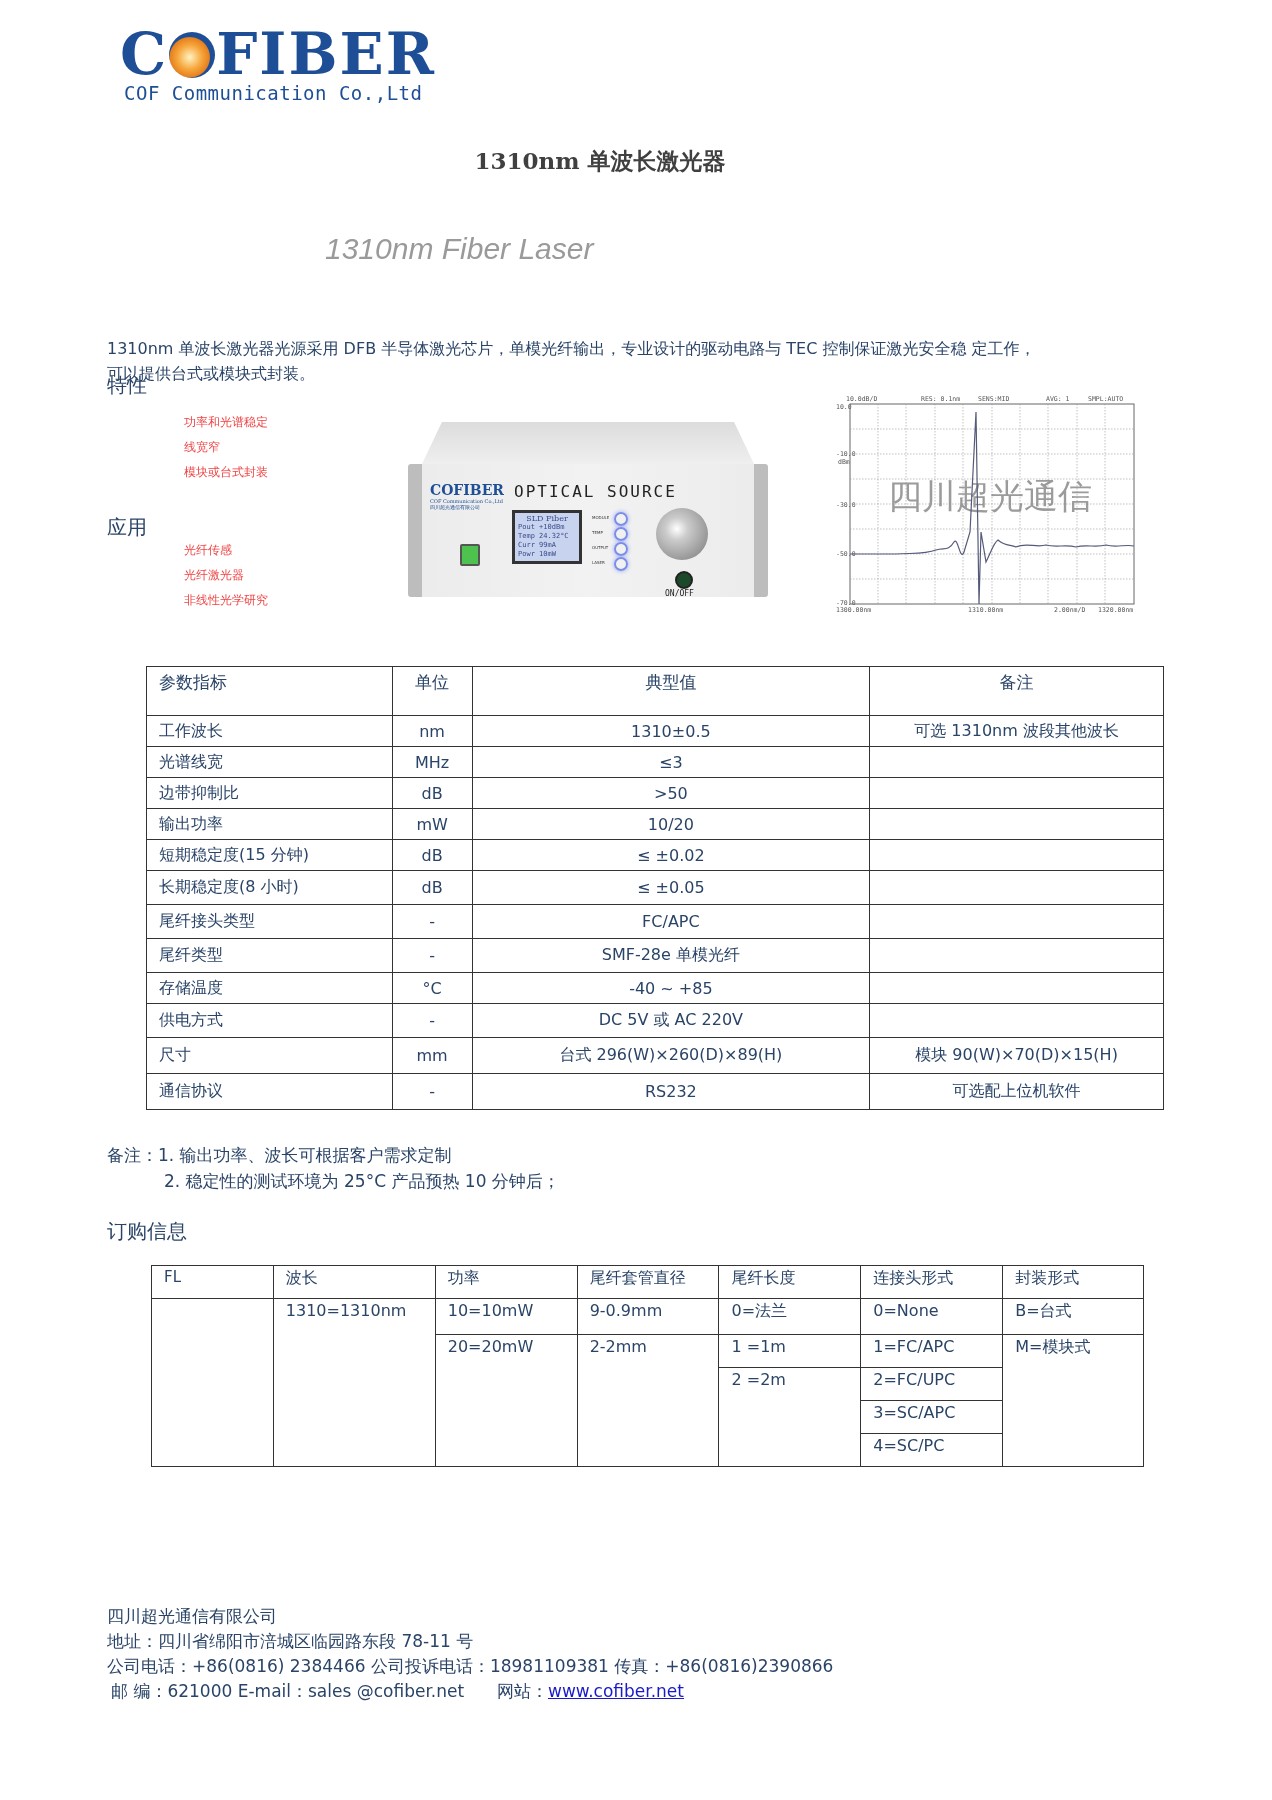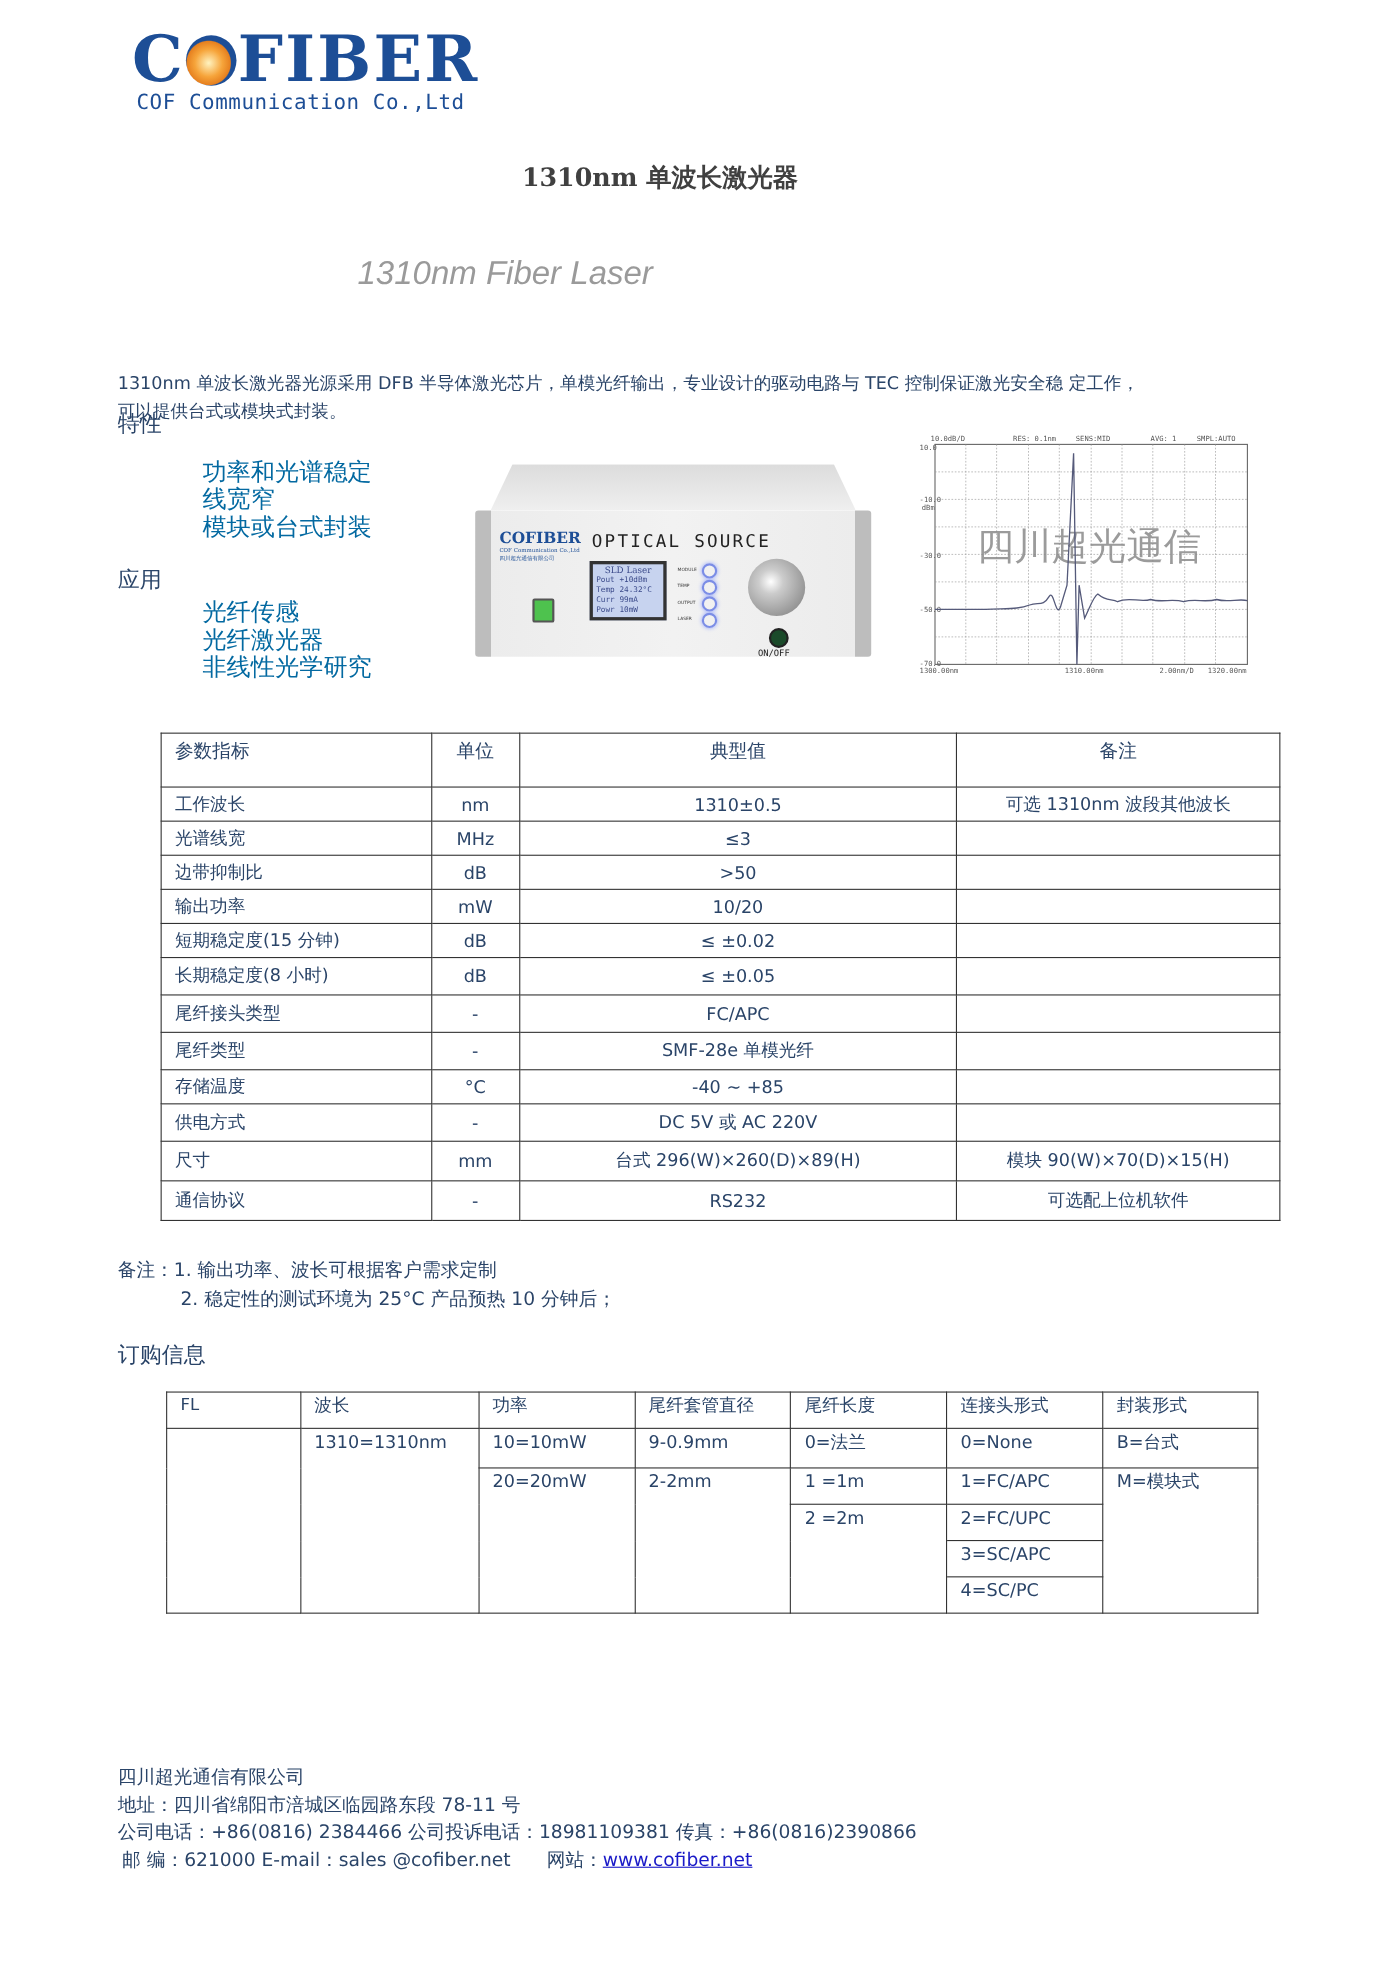--- a/index.html
+++ b/index.html
@@ -7,23 +7,23 @@
   .abs{position:absolute;}
   
   .logo-main{left:120px;top:22px;font-family:"DejaVu Serif","Liberation Serif",serif;font-weight:bold;font-size:58px;color:#1d4e96;letter-spacing:2px;line-height:64px;}
   .logo-main .sun{display:inline-block;width:46px;height:46px;border-radius:50%;background:radial-gradient(circle at 45% 55%,#fff3c0 0%,#f6a43a 35%,#e6801f 55%,#1d4e96 58%,#1d4e96 100%);vertical-align:-4px;margin:0 1px;}
   .logo-sub{left:124px;top:82px;font-family:"DejaVu Sans Mono","Liberation Mono",monospace;font-size:19px;color:#1d4e96;letter-spacing:0.5px;}
   
   .title-cn{left:0;width:1200px;top:146px;text-align:center;font-family:"DejaVu Serif","Liberation Serif",serif;font-weight:bold;font-size:23px;color:#404040;}
   .title-en{left:325px;top:232px;font-family:"Liberation Sans","DejaVu Sans",sans-serif;font-style:italic;font-size:30px;color:#9a9a9a;}
   .intro{left:107px;top:336px;width:1090px;font-size:16px;line-height:25px;color:#2a4468;}
   .sec-head{font-size:20px;color:#2a4468;}
-  .feat-item{left:184px;font-size:22px;color:#0369a1;}
-  
-  .device{left:432px;top:422px;width:360px;height:175px;}
+  .feat-item{left:184px;font-size:12px;color:#ef4444;}
+  
+  .device{left:408px;top:422px;width:360px;height:175px;}
   .dev-top{position:absolute;left:14px;top:0;width:332px;height:42px;background:linear-gradient(#dcdcdc,#efefef);clip-path:polygon(6% 0,94% 0,100% 100%,0 100%);}
   .dev-front{position:absolute;left:0;top:42px;width:360px;height:133px;background:linear-gradient(90deg,#bdbdbd 0,#bdbdbd 4%,#ececec 4%,#f2f2f2 50%,#ececec 96%,#bdbdbd 96%);border-radius:3px;}
   .dev-brand{position:absolute;left:22px;top:18px;font-family:"DejaVu Serif",serif;font-weight:bold;font-size:14px;color:#1d4e96;}
   .dev-brand small{display:block;font-size:5px;font-weight:normal;color:#1d4e96;}
   .dev-label{position:absolute;left:106px;top:18px;font-family:"DejaVu Sans Mono",monospace;font-size:16px;letter-spacing:2px;color:#222;}
   .dev-lcd{position:absolute;left:104px;top:46px;width:70px;height:54px;background:#c7d3ef;border:3px solid #333;font-family:"DejaVu Sans Mono",monospace;font-size:7px;line-height:9px;color:#3b4a8a;padding:1px 3px;box-sizing:border-box;}
   .dev-btn{position:absolute;left:52px;top:80px;width:16px;height:18px;background:#4ec24e;border:2px solid #555;border-radius:2px;}
   .dev-led{position:absolute;left:206px;width:10px;height:10px;border:2px solid #7b8de6;border-radius:50%;box-shadow:0 0 4px #8fa1ff;}
   .dev-led-label{position:absolute;left:184px;font-size:4px;color:#333;}
   .dev-knob{position:absolute;left:248px;top:44px;width:52px;height:52px;border-radius:50%;background:radial-gradient(circle at 40% 40%,#fff 0,#ccc 25%,#999 70%,#777 100%);}
@@ -74,21 +74,21 @@
 <div class="abs device">
   <div class="dev-top"></div>
   <div class="dev-front">
     <div class="dev-brand">
       <span>COFIBER</span>
       <small>COF Communication Co.,Ltd</small>
       <small>四川超光通信有限公司</small>
     </div>
     <div class="dev-label">OPTICAL SOURCE</div>
     <div class="dev-lcd">
-      <div style="text-align:center;font-family:'DejaVu Serif',serif;font-size:8px;">SLD Laser</div>
+      <div style="text-align:center;font-family:'DejaVu Serif',serif;font-size:8px;">SLD Fiber</div>
       <div>Pout  +10dBm</div>
       <div>Temp  24.32°C</div>
       <div>Curr  99mA</div>
       <div>Powr  10mW</div>
     </div>
     <div class="dev-btn"></div>
     <div class="dev-led-label" style="top:51px;">MODULE</div>
     <div class="dev-led" style="top:48px;"></div>
     <div class="dev-led-label" style="top:66px;">TEMP</div>
     <div class="dev-led" style="top:63px;"></div>

